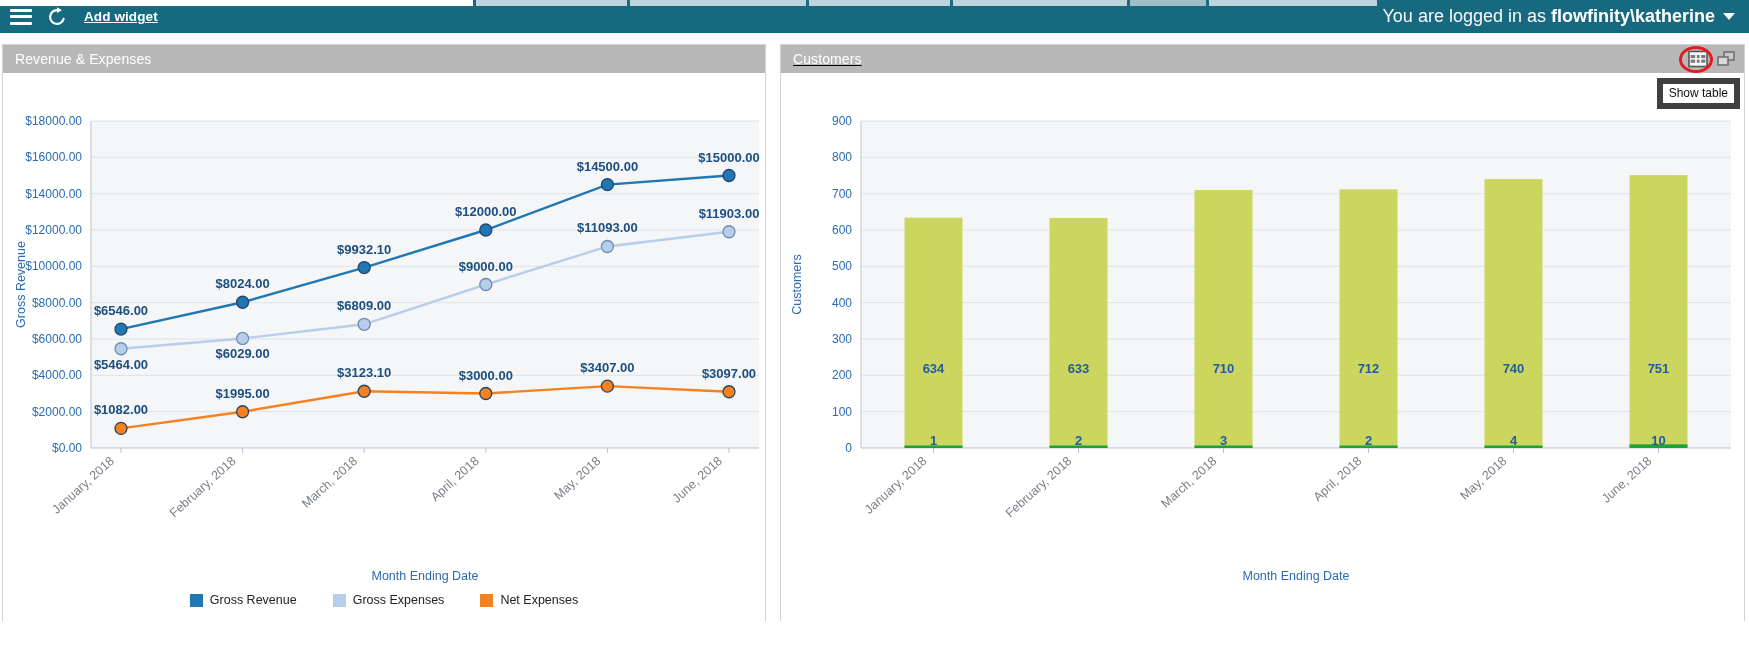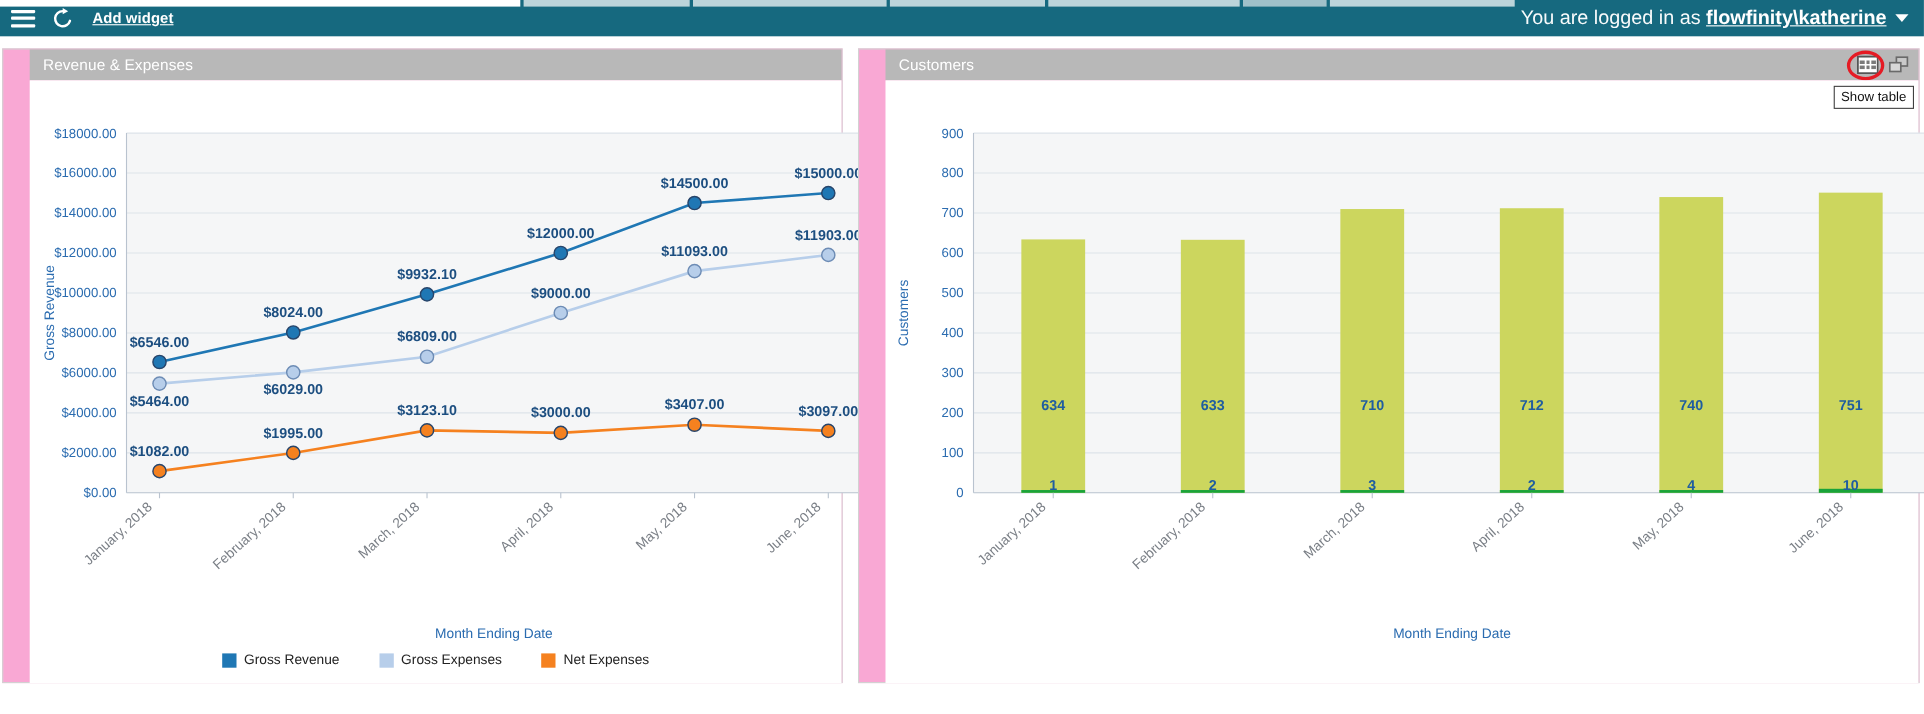--- a/index.html
+++ b/index.html
@@ -41,37 +41,36 @@
     color: #ffffff; font-size: 13.5px; font-weight: 700;
     text-decoration: underline; cursor: pointer; letter-spacing: .1px;
   }
 
   .login-area {
     position: absolute; right: 14px; top: 0; height: 33px;
     display: flex; align-items: center; color: #fff; font-size: 18px;
   }
   .login-label { opacity: .97; }
   .login-user {
-    margin-left: 5px; text-decoration: underline; font-weight: 700; cursor: pointer;
+    margin-left: 5px; font-weight: 700; cursor: pointer;
   }
   .caret-down {
     margin-left: 8px; width: 0; height: 0;
     border-left: 6px solid transparent; border-right: 6px solid transparent;
     border-top: 7px solid #ffffff; cursor: pointer;
   }
 
   
   .widget {
     position: absolute; top: 44px; height: 577px;
-    background: #f9a8d4;
+    background: #c2410c;
     border: 1px solid #d2d2d2;
-    padding-left: 24px;
   }
   #widget-left  { left: 2px;   width: 764px; }
-  #widget-right { left: 780px; width: 965px; }
+  #widget-right { left: 780px; width: 965px; text-decoration: underline; }
 
   .widget-header {
     position: relative;
     height: 28px; background: #b8b8b8;
     display: flex; align-items: center;
   }
   .widget-title {
     margin-left: 12px; color: #ffffff; font-size: 14px; letter-spacing: .1px;
   }
   .widget-tools {
@@ -80,21 +79,21 @@
   }
   .tool-btn { cursor: pointer; display: flex; align-items: center; justify-content: center; }
   .highlight-ring {
     position: absolute; right: 31px; top: 1px;
     width: 34px; height: 27px;
     border: 3px solid #e51b24; border-radius: 50%;
     pointer-events: none;
   }
   .tooltip {
     position: absolute; right: 4px; top: 33px;
-    background: #ffffff; border: 1px solid #404040;
+    background: #ffffff; border: 6px solid #404040;
     font-size: 12px; color: #111; padding: 2px 6px 3px 6px;
     white-space: nowrap; z-index: 20;
   }
 
   .chart-area { position: relative; width: 100%; height: 548px; background: #ffffff; }
 
   svg text { font-family: "Liberation Sans", sans-serif; }
   .tick-label  { fill: #2b6cb0; font-size: 12px; }
   .axis-title  { fill: #2b6cb0; font-size: 12.5px; }
   .val-label   { fill: #1c4e80; font-size: 13px; font-weight: 700; }

